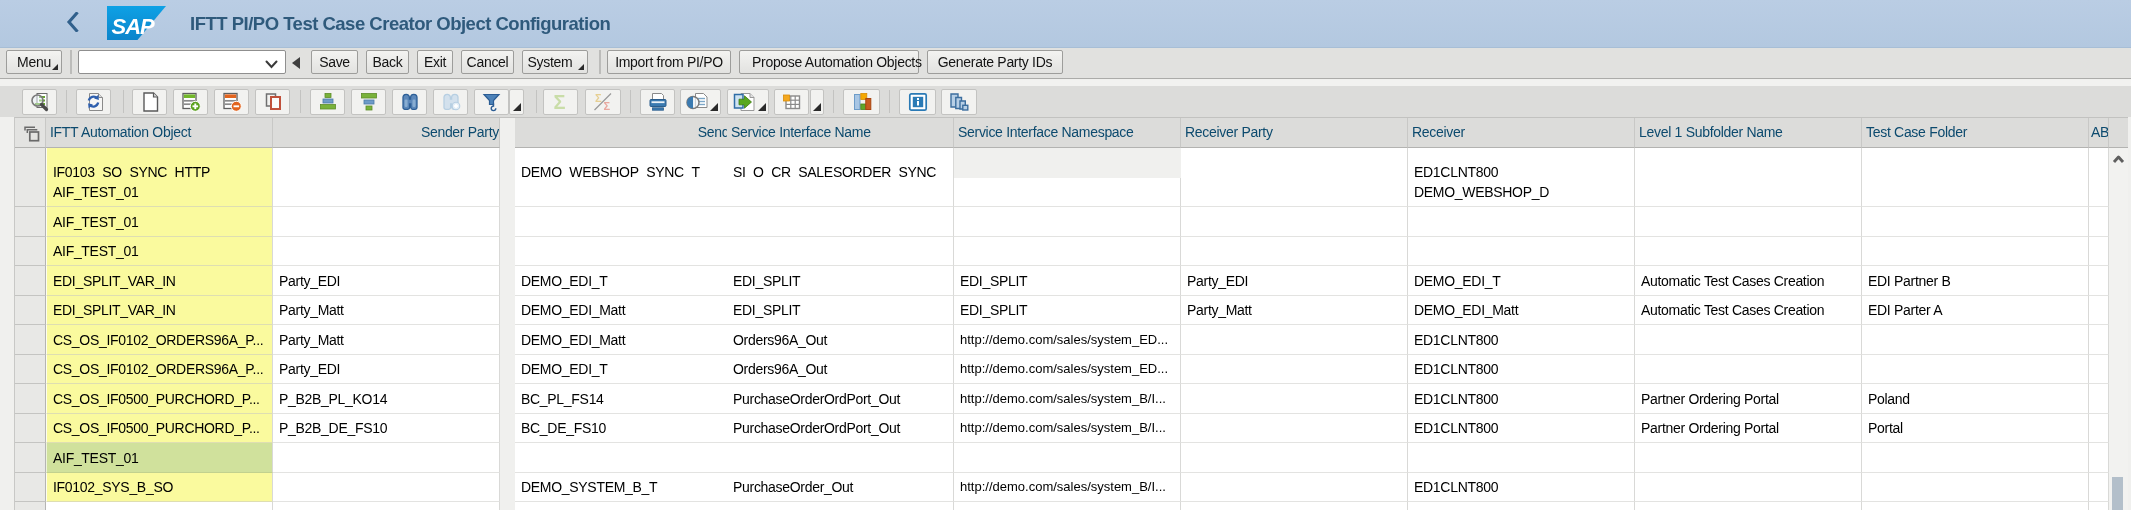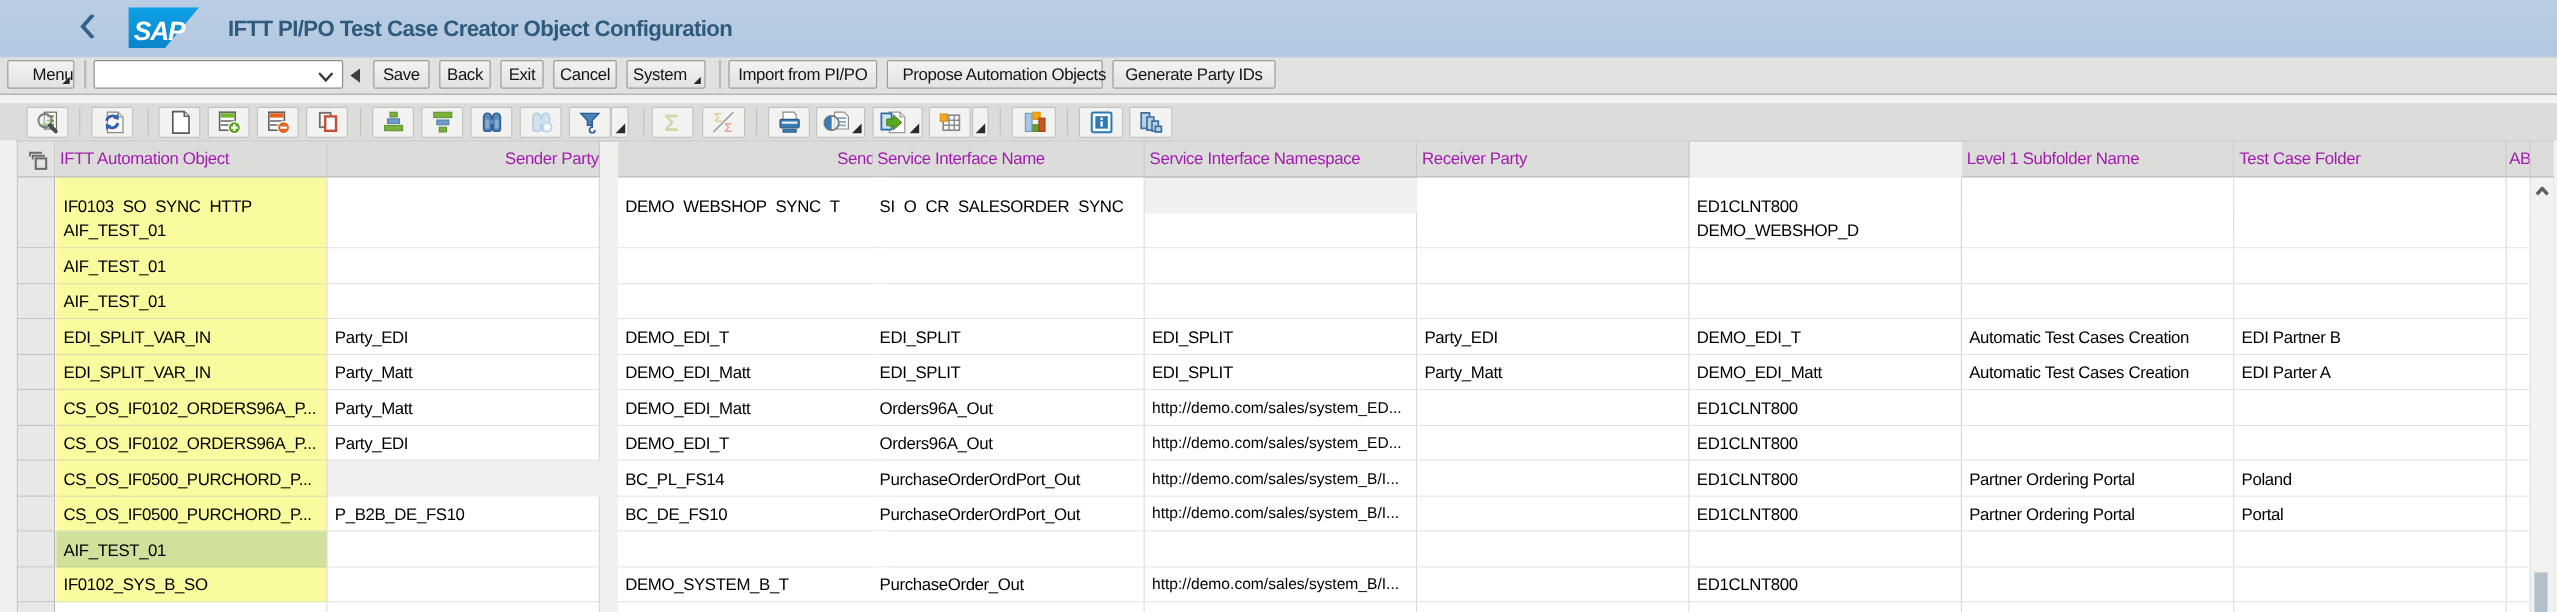--- a/index.html
+++ b/index.html
@@ -25,21 +25,21 @@
 .strip { position:absolute; left:0; top:80px; width:2131px; height:6px; background:#f2f2f0; }
 .tbar3 { position:absolute; left:0; top:86px; width:2131px; height:31px; background:#dcdcda; }
 .ibtn { position:absolute; top:3px; height:26px; background:#f2f2f0; border:1px solid #c3c3c1; border-radius:2px; }
 .ibtn svg { position:absolute; left:50%; top:50%; transform:translate(-50%,-50%); }
 .vsep3 { position:absolute; top:4px; width:1px; height:23px; background:#c3c3c1; }
 .ddtri { position:absolute; right:2px; bottom:3px; width:0; height:0; border-left:8px solid transparent; border-bottom:8px solid #2a2a2a; }
 
 
 .tablewrap { position:absolute; left:14px; top:117px; width:2114px; height:393px; border-left:1px solid #c8c8c6; border-top:1px solid #c2c2c0; }
 .hrow { position:absolute; left:0; top:0; height:30px; width:2114px; }
-.hcell { position:absolute; top:0; height:30px; background:#dcdcda; border-right:1px solid #c8c8c6; border-bottom:1px solid #b3b3b1; font-size:14px; letter-spacing:-0.3px; color:#a21caf; line-height:29px; padding-left:4px; white-space:nowrap; overflow:hidden; }
+.hcell { position:absolute; top:0; height:30px; background:#dcdcda; border-right:1px solid #c8c8c6; border-bottom:1px solid #b3b3b1; font-size:14px; letter-spacing:-0.3px; color:#0c4a6e; line-height:29px; padding-left:4px; white-space:nowrap; overflow:hidden; }
 .row { position:absolute; left:0; width:2114px; }
 .cell { position:absolute; top:0; height:100%; background:#fff; border-right:1px solid #d9d9d7; border-bottom:1px solid #e3e3e1; font-size:14px; letter-spacing:-0.3px; color:#000; line-height:28px; padding-left:6px; white-space:nowrap; overflow:hidden; }
 .yel { background:#fafa9e; border-left:1px solid #fdfdf0; border-bottom:1px solid #dedeb2; }
 .grn { background:#d0e19c; border-left:1px solid #eef4da; border-bottom:1px solid #c2d18e; }
 .ns { font-size:13px; letter-spacing:0; }
 
 .sbar { position:absolute; left:2094px; top:30px; width:20px; height:363px; background:#f2f2f0; border-right:1px solid #d0d0ce; }
 .sthumb { position:absolute; left:3px; top:329px; width:11px; height:34px; background:#b3bfca; }
 .sel {left:0;width:31px;}
 .c1 {left:31px;width:227px;}
@@ -69,21 +69,21 @@
           <stop offset="1" stop-color="#0b84cb"></stop>
     </linearGradient>
       </defs>
     <polygon points="0,0 59,0 30.5,34 0,34" fill="url(#sapg)"></polygon>
     <text x="4.5" y="27.5" font-family="'Liberation Sans',sans-serif" font-weight="bold" font-style="italic" font-size="22px" fill="#ffffff" letter-spacing="-1">SAP</text>
   </svg>
   <div class="apptitle">IFTT PI/PO Test Case Creator Object Configuration</div>
 </div>
 
 <div class="tbar2">
-  <div class="btn" style="left:6px;width:56px;text-align:right;">Menu<div class="menutri"></div></div>
+  <div class="btn" style="left:6px;width:56px;text-align:center;">Menu<div class="menutri"></div></div>
   <div class="vsep2" style="left:70px;"></div>
   <div class="combo">
       <svg class="combochev" width="13" height="9" viewBox="0 0 13 9">
         <path d="M1.5 1.5 L6.5 7 L11.5 1.5" fill="none" stroke="#3a3a3a" stroke-width="2" stroke-linecap="round"></path>
       </svg>
     </div>
   <div class="lefttri"></div>
   <div class="btn" style="left:311px;width:47px;">Save</div>
   <div class="btn" style="left:366px;width:43px;">Back</div>
   <div class="btn" style="left:417px;width:36px;">Exit</div>
@@ -283,20 +283,21 @@
         <path d="M6.3 10 v-3.2 h10" fill="none" stroke="#6a6a6a" stroke-width="1.5"></path>
         <rect x="8.8" y="9" width="8.7" height="8.7" fill="none" stroke="#6a6a6a" stroke-width="1.7"></rect>
       </svg>
     </div>
     <div class="hcell c1">IFTT Automation Object</div>
     <div class="hcell c2">Sender Party</div>
     <div class="hcell c3">Sender</div>
     <div class="hcell c4">Service Interface Name</div>
     <div class="hcell c5">Service Interface Namespace</div>
     <div class="hcell c6">Receiver Party</div>
+    <div class="hcell c7">Receiver</div>
     <div class="hcell c8">Level 1 Subfolder Name</div>
     <div class="hcell c9">Test Case Folder</div>
     <div class="hcell c10">ABAP</div>
     <div class="hcell" style="left:2094px;width:20px;border-right:none;"></div>
   </div>
 
   <div class="row" style="top:30px;height:48px;">
     <div class="cell sel"></div>
     <div class="cell c1 yel">IF0103_SO_SYNC_HTTP</div>
     <div class="cell c2"></div>
@@ -395,20 +396,21 @@
     <div class="cell c5 ns">http://demo.com/sales/system_ED...</div>
     <div class="cell c6"></div>
     <div class="cell c7">ED1CLNT800</div>
     <div class="cell c8"></div>
     <div class="cell c9"></div>
     <div class="cell c10"></div>
   </div>
   <div class="row" style="top:266px;height:30px;">
     <div class="cell sel"></div>
     <div class="cell c1 yel">CS_OS_IF0500_PURCHORD_P...</div>
+    <div class="cell c2">P_B2B_PL_KO14</div>
     <div class="cell c3">BC_PL_FS14</div>
     <div class="cell c4">PurchaseOrderOrdPort_Out</div>
     <div class="cell c5 ns">http://demo.com/sales/system_B/I...</div>
     <div class="cell c6"></div>
     <div class="cell c7">ED1CLNT800</div>
     <div class="cell c8">Partner Ordering Portal</div>
     <div class="cell c9">Poland</div>
     <div class="cell c10"></div>
   </div>
   <div class="row" style="top:296px;height:29px;">

